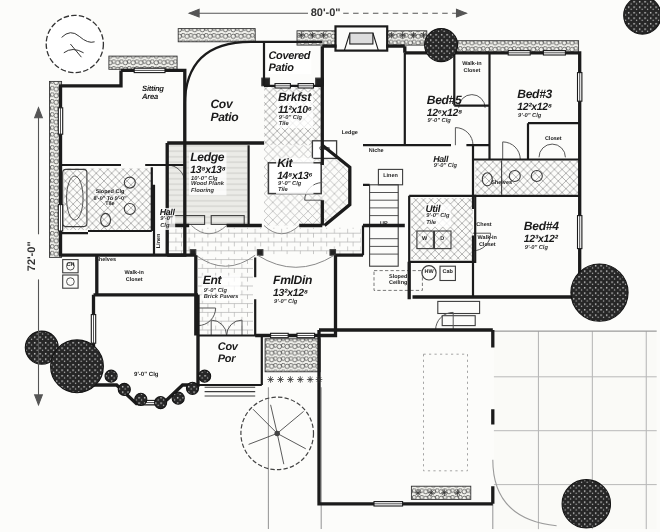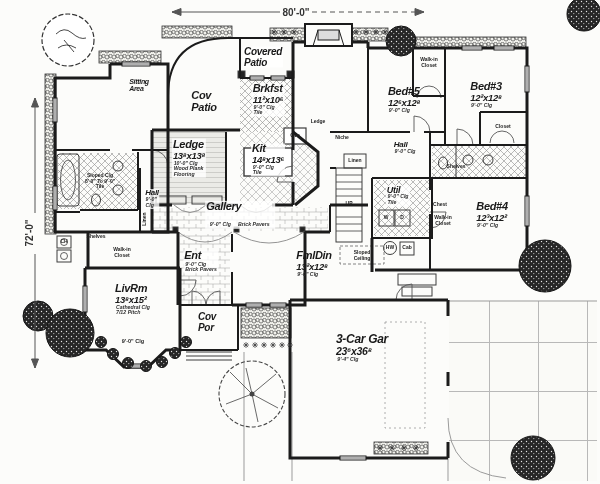--- a/index.html
+++ b/index.html
@@ -302,49 +302,34 @@
 <div class="lbl" style="left:398px;top:196px;">
   <span class="nm" style="font-size:9px">Util</span>
   <span class="nt">9'-0" Clg</span>
   <span class="nt">Tile</span>
 </div>
 <div class="lbl clear" style="left:492px;top:215px;">
   <span class="nm">Bed#4</span>
   <span class="sz">12³x12²</span>
   <span class="nt">9'-0" Clg</span>
 </div>
-<div class="lbl" style="left:240px;top:215px;">
-  <span class="nm">Gallery</span>
-  <span><span class="nt inl">9'-0" Clg</span><span class="nt inl">Brick Pavers</span></span>
-</div>
 <div class="lbl" style="left:201px;top:262px;">
   <span class="nm">Ent</span>
   <span class="nt">9'-0" Clg</span>
   <span class="nt">Brick Pavers</span>
 </div>
-<div class="lbl clear" style="left:266px;top:264px;margin-left:48px;">
+<div class="lbl clear" style="left:266px;top:264px;">
   <span class="nm">FmlDin</span>
   <span class="sz">13²x12⁸</span>
   <span class="nt">9'-0" Clg</span>
-</div>
-<div class="lbl clear" style="left:133px;top:300px;">
-  <span class="nm">LivRm</span>
-  <span class="sz">13⁸x15²</span>
-  <span class="nt">Cathedral Clg</span>
-  <span class="nt">7/12 Pitch</span>
 </div>
 <div class="tiny" style="left:133px;top:341px;font-size:5.5px;">9'-0" Clg</div>
 <div class="lbl clear" style="left:207px;top:322px;">
   <span class="nm" style="font-size:10px">Cov</span>
   <span class="nm" style="font-size:10px">Por</span>
-</div>
-<div class="lbl clear" style="left:362px;top:348px;">
-  <span class="nm" style="font-size:12px">3-Car Gar</span>
-  <span class="sz" style="font-size:10.5px">23⁶x36⁸</span>
-  <span class="nt">9'-4" Clg</span>
 </div>
 
 <div class="tiny" style="left:100px;top:181px;">
   <span style="display:block">Sloped Clg</span>
   <span style="display:block">8'-0" To 9'-0"</span>
   <span style="display:block">Tile</span>
 </div>
 <div class="tiny" style="left:96px;top:237px;">Shelves</div>
 <div class="tiny" style="left:122px;top:252px;">
   <span style="display:block">Walk-in</span>

